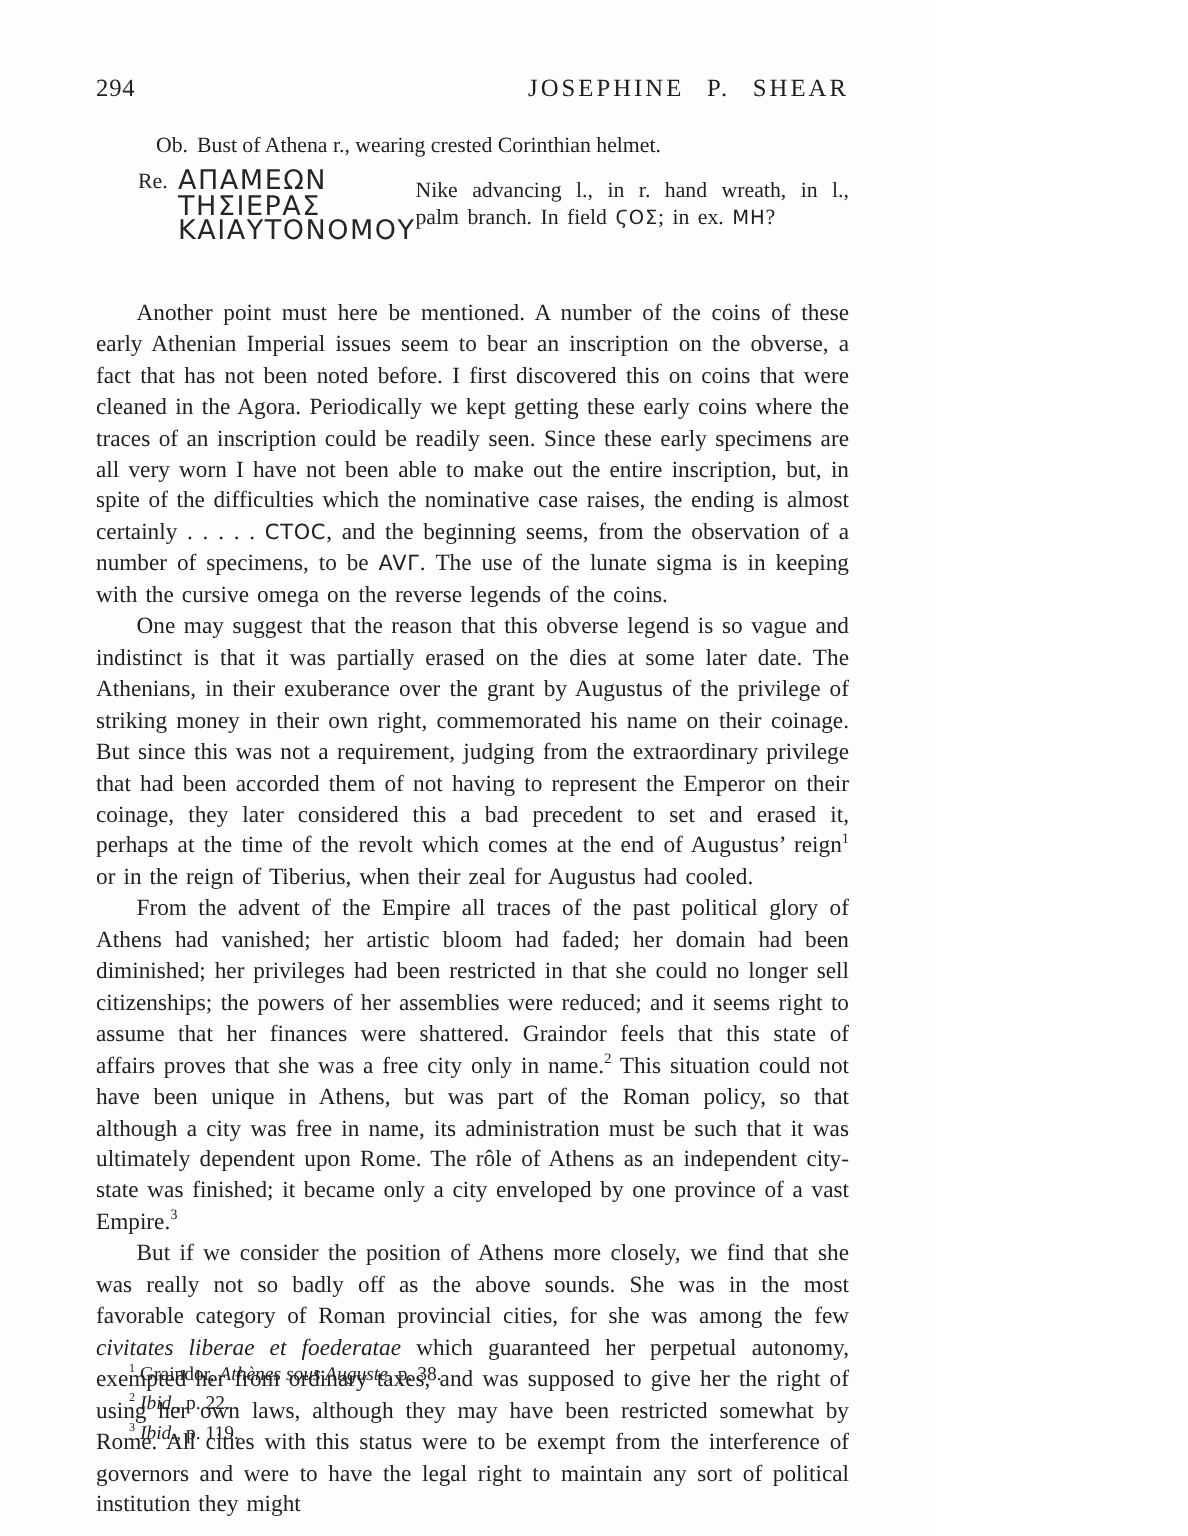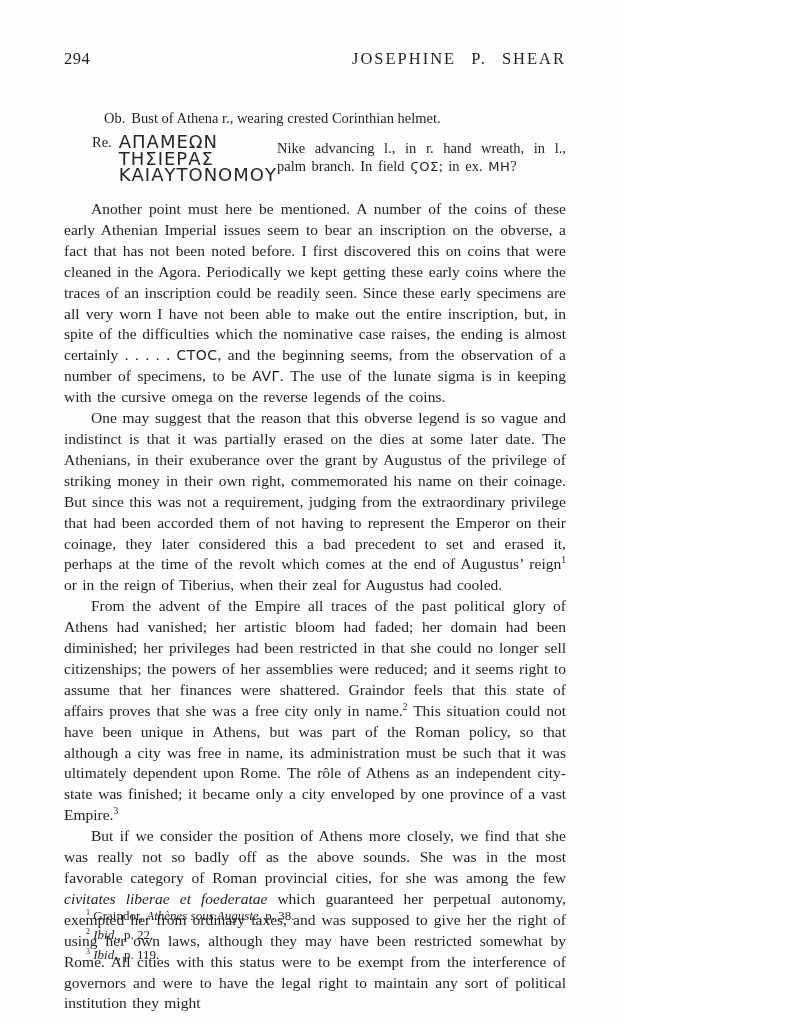--- a/index.html
+++ b/index.html
@@ -25,21 +25,21 @@
     font-size: 16.5px; letter-spacing: 0.5px;
   }
   .running-title {
     display: block; text-align: right;
     font-size: 16.5px; letter-spacing: 2px; word-spacing: 9px;
   }
 
   
   .coin-entry {
     position: absolute;
-    top: 109px; left: 64px; right: 58px;
+    top: 88px; left: 64px; right: 58px;
     font-size: 14.5px;
   }
   .ob-line { margin-left: 40px; line-height: 19px; }
   .coin-label { margin-right: 6px; }
   .re-row {
     margin-left: 28px; margin-top: 6px;
     display: flex; align-items: flex-start;
   }
   .re-row .coin-label { flex: 0 0 auto; margin-right: 7px; }
   .legend-col {

